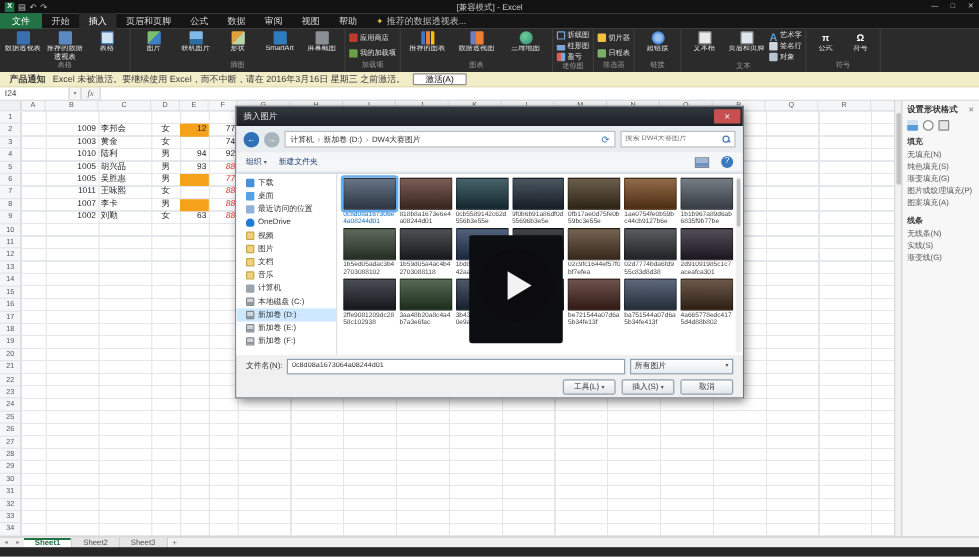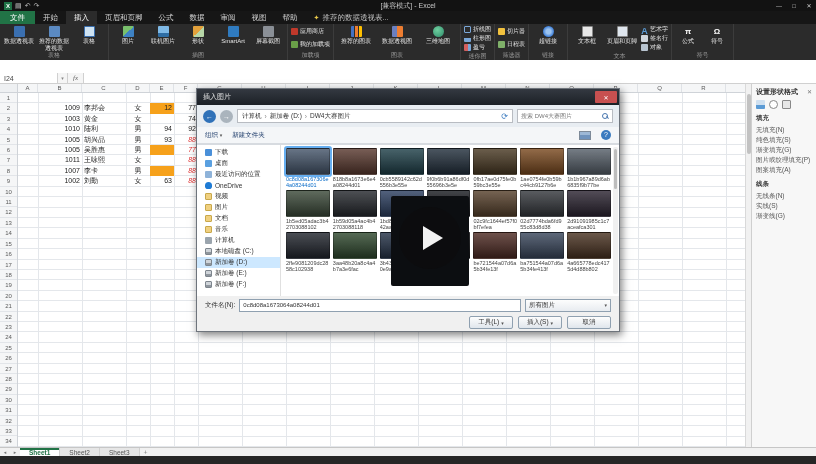--- a/index.html
+++ b/index.html
@@ -364,20 +364,25 @@
           </div>
         <div class="rbig" style="width:28px">
             <span class="ric txtic i-sym" style="background:#3f3f3f">Ω</span>
             <span class="rlbl">符号</span>
           </div>
       </div>
       <div class="rname">符号</div>
     </div>
   </div>
 
+  <div id="notice">
+    <b>产品通知</b>
+    <span>Excel 未被激活。要继续使用 Excel，而不中断，请在 2016年3月16日 星期三 之前激活。</span>
+    <button class="activate-btn">激活(A)</button>
+  </div>
 
   <div id="formulabar">
     <div class="namebox">I24</div>
     <div class="nbdrop">▾</div>
     <div class="fx">fx</div>
     <div class="fbar"></div>
   </div>
 
   <div id="colhead">
     <div class="corner"></div>

